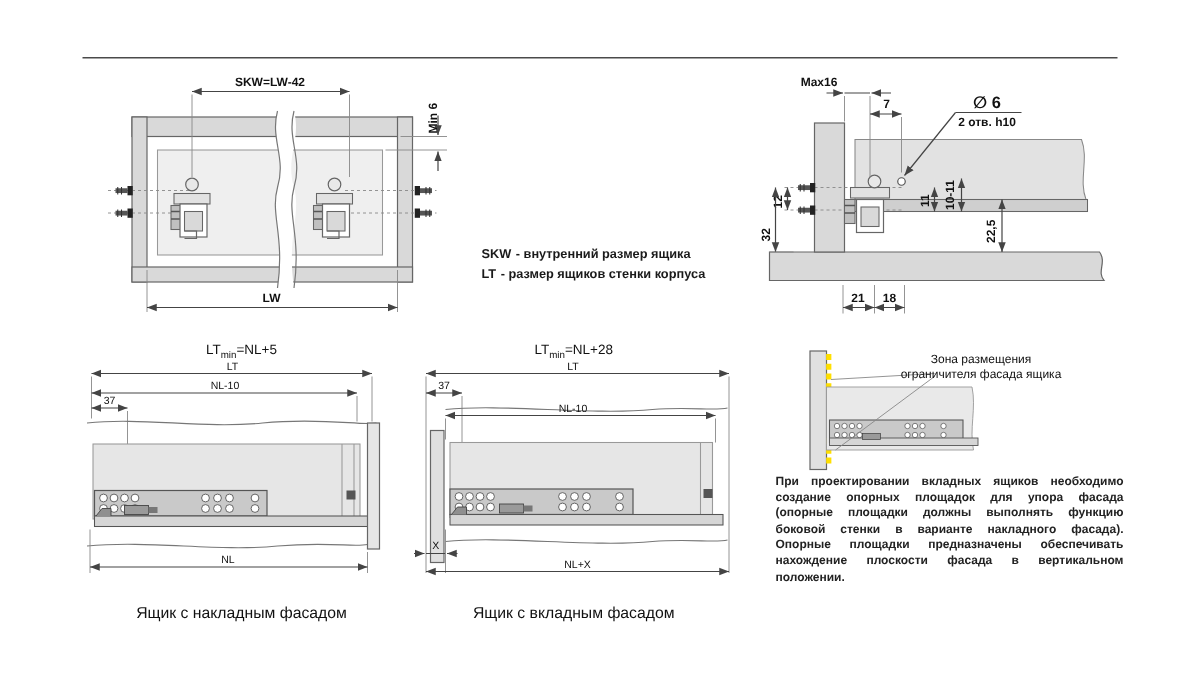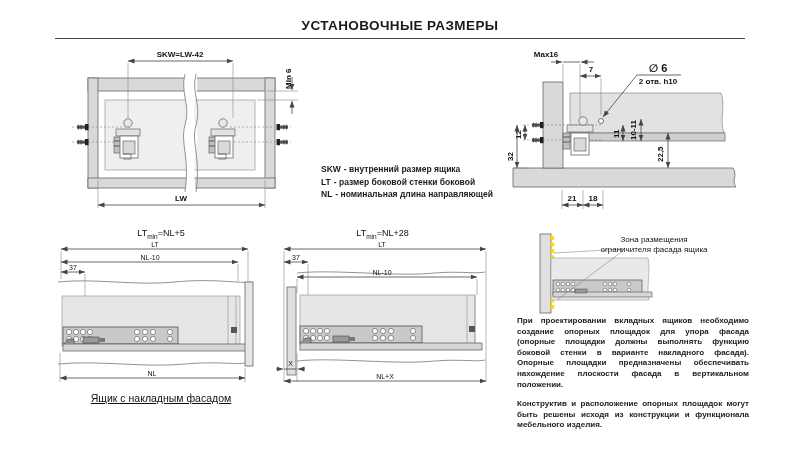--- a/index.html
+++ b/index.html
@@ -10,21 +10,21 @@
   .title-rule{position:absolute;top:38px;left:55px;width:690px;height:1px;background:#4a4a4a;}
   .abs{position:absolute;}
   
   .legend{position:absolute;left:321px;top:163px;width:215px;font-size:8.5px;line-height:12.6px;}
   .legend b{font-weight:bold;}
   .legend .d{margin-left:3px;font-weight:bold;}
   
   .drawblock{position:absolute;width:212px;}
   .formula{height:13px;text-align:center;font-size:9px;color:#111;}
   .formula sub{font-size:6.5px;}
-  .caption{margin-top:5px;text-align:center;font-size:10.5px;color:#111;text-decoration:underline;}
+  .caption{margin-top:16px;text-align:center;font-size:10.5px;color:#111;}
   
   .notes{position:absolute;left:517px;top:316px;width:232px;font-size:8px;
          line-height:10.6px;text-align:justify;color:#222;font-weight:bold;}
   .notes p{margin:0 0 9px 0;}
   
   svg{display:block;}
   .dimline{stroke:#444;stroke-width:.8;}
   .plain{stroke:#444;stroke-width:.8;}
   .ext{stroke:#888;stroke-width:.6;}
   .cl{stroke:#888;stroke-width:.6;stroke-dasharray:2,2;}
@@ -32,21 +32,20 @@
   text.dimb{font:bold 8px "Liberation Sans","DejaVu Sans",sans-serif;fill:#111;}
   text.dia{font:bold 11px "Liberation Sans","DejaVu Sans",sans-serif;fill:#111;}
   text.dims{font:7px "Liberation Sans","DejaVu Sans",sans-serif;fill:#111;}
   text.lbl{font:8px "Liberation Sans","DejaVu Sans",sans-serif;fill:#111;}
 </style>
 </head>
 <body>
 
 <div class="page">
 
-  <div class="title">УСТАНОВОЧНЫЕ РАЗМЕРЫ</div>
   <div class="title-rule"></div>
 
   <svg class="abs" style="left:60px;top:45px;" width="250" height="172" viewBox="0 0 250 172">
     <defs>
       <marker id="arw" markerWidth="7" markerHeight="7" viewBox="0 0 7 7" refX="6.5" refY="3.5" orient="auto-start-reverse" markerUnits="userSpaceOnUse">
         <path d="M0,1 L6.5,3.5 L0,6 Z" fill="#444"></path>
       </marker>
       <g id="scrw">
         <rect x="0" y="1.5" width="8" height="3.2" fill="#555"></rect>
         <rect x="8" y="0" width="3.5" height="6.2" fill="#222"></rect>
@@ -103,22 +102,21 @@
     <text class="dimb" transform="translate(231,44) rotate(-90)">Min 6</text>
 
     <line class="ext" x1="38" y1="135" x2="38" y2="163"></line>
     <line class="ext" x1="205" y1="135" x2="205" y2="163"></line>
     <line class="dimline" x1="38" y1="160" x2="205" y2="160" marker-start="url(#arw)" marker-end="url(#arw)"></line>
     <text class="dimb" x="121" y="156" text-anchor="middle">LW</text>
   </svg>
 
   <div class="legend">
     <div><b>SKW</b><span class="d">- внутренний размер ящика</span></div>
-    <div><b>LT</b><span class="d">- размер боковой стенки боковой</span></div>
-    <div><b>NL</b><span class="d">- номинальная длина направляющей</span></div>
+    <div><b>LT</b><span class="d">- размер ящиков стенки корпуса</span></div>
   </div>
 
   <svg class="abs" style="left:505px;top:45px;" width="245" height="172" viewBox="0 0 245 172">
 
     <path d="M8,123 H228 C233,130 226,136 231,142 H8 Z" fill="#d9d9d9" stroke="#666" stroke-width=".8"></path>
 
     <rect x="38" y="37" width="20" height="86" fill="#d9d9d9" stroke="#666" stroke-width=".8"></rect>
 
     <path d="M65,48 H216 C221,61 214,75 219,88 H65 Z" fill="#e2e2e2" stroke="#888" stroke-width=".7"></path>
 
@@ -294,20 +292,21 @@
 
       <line class="plain" x1="1" y1="128" x2="8" y2="128" marker-end="url(#arw)"></line>
       <line class="plain" x1="30" y1="128" x2="23" y2="128" marker-end="url(#arw)"></line>
       <line class="plain" x1="9" y1="128" x2="22" y2="128"></line>
       <line class="ext" x1="22" y1="112" x2="22" y2="141"></line>
       <text class="dims" x="15.5" y="125" text-anchor="middle">X</text>
 
       <line class="dimline" x1="9" y1="140" x2="211" y2="140" marker-start="url(#arw)" marker-end="url(#arw)"></line>
       <text class="dims" x="110" y="137.5" text-anchor="middle">NL+X</text>
     </svg>
+    <div class="caption">Ящик с вкладным фасадом</div>
   </div>
 
   <svg class="abs" style="left:515px;top:228px;" width="240" height="88" viewBox="0 0 240 88">
     <rect x="25" y="6" width="11" height="79" fill="#e0e0e0" stroke="#666" stroke-width=".8"></rect>
     <line x1="37.5" y1="8" x2="37.5" y2="30" stroke="#ffdf00" stroke-width="3.5" stroke-dasharray="4,2.5"></line>
     <line x1="37.5" y1="64" x2="37.5" y2="83" stroke="#ffdf00" stroke-width="3.5" stroke-dasharray="4,2.5"></line>
     <path d="M36,30 H133 C136,44 131,58 134,72 H36 Z" fill="#e9e9e9" stroke="#999" stroke-width=".6"></path>
     <g>
       <rect x="38" y="52" width="89" height="15" fill="#c9c9c9" stroke="#555" stroke-width=".7"></rect>
       <g fill="#fff" stroke="#555" stroke-width=".5">
@@ -332,16 +331,15 @@
       <rect x="60" y="61" width="12" height="4" fill="#9a9a9a" stroke="#444" stroke-width=".5"></rect>
     </g>
     <line class="ext" x1="108" y1="21" x2="39" y2="25"></line>
     <line class="ext" x1="108" y1="23" x2="42" y2="72"></line>
     <text class="lbl" x="139" y="14" text-anchor="middle">Зона размещения</text>
     <text class="lbl" x="139" y="24" text-anchor="middle">ограничителя фасада ящика</text>
   </svg>
 
   <div class="notes">
     <p>При проектировании вкладных ящиков необходимо создание опорных площадок для упора фасада (опорные площадки должны выполнять функцию боковой стенки в варианте накладного фасада). Опорные площадки предназначены обеспечивать нахождение плоскости фасада в вертикальном положении.</p>
-    <p>Конструктив и расположение опорных площадок могут быть решены исходя из конструкции и функционала мебельного изделия.</p>
   </div>
 
 </div>
 
 </body></html>

